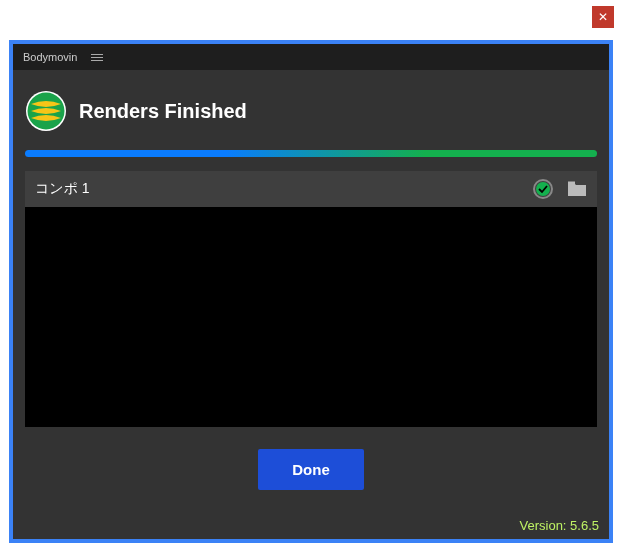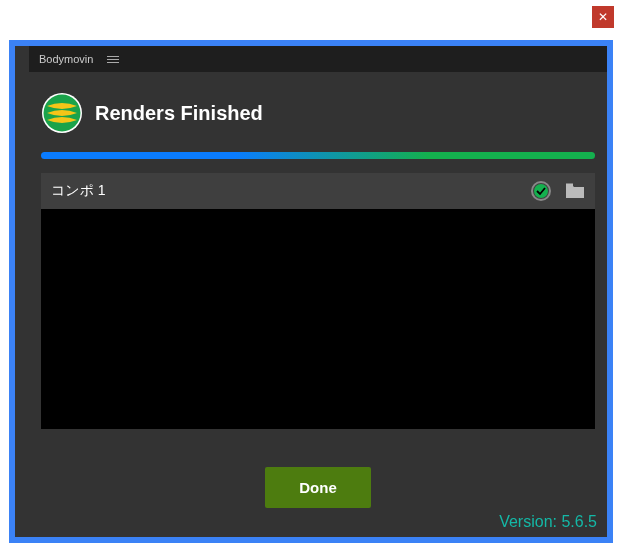--- a/index.html
+++ b/index.html
@@ -26,22 +26,21 @@
       font-size: 12px;
       line-height: 1;
     }
     .panel {
       position: absolute;
       top: 40px;
       left: 9px;
       right: 9px;
       bottom: 12px;
       background: #333333;
-      border: 6px solid #3b82f6;
-      padding-left: 14px;
+      border: 4px solid #3b82f6;
     }
     .titlebar {
       height: 26px;
       background: #1e1e1e;
       display: flex;
       align-items: center;
       padding: 0 10px;
       gap: 14px;
     }
     .titlebar-title {
@@ -111,36 +110,35 @@
     .preview-area {
       height: 220px;
       background: #000;
     }
     .done-row {
       display: flex;
       justify-content: center;
       margin-top: 22px;
     }
     .done-btn {
-      background: #4d7c0f;
+      background: #1d4ed8;
       color: #fff;
       font-weight: bold;
       font-size: 15px;
       border: none;
       padding: 12px 34px;
       border-radius: 2px;
       cursor: pointer;
-      margin-top: 16px;
     }
     .version {
       position: absolute;
       bottom: 6px;
       right: 10px;
-      color: #14b8a6;
-      font-size: 16px;
+      color: #bef264;
+      font-size: 13px;
     }
   </style>
 </head>
 <body>
 
 <div class="close-btn">
   <span>✕</span>
 </div>
 
 <div class="panel">

